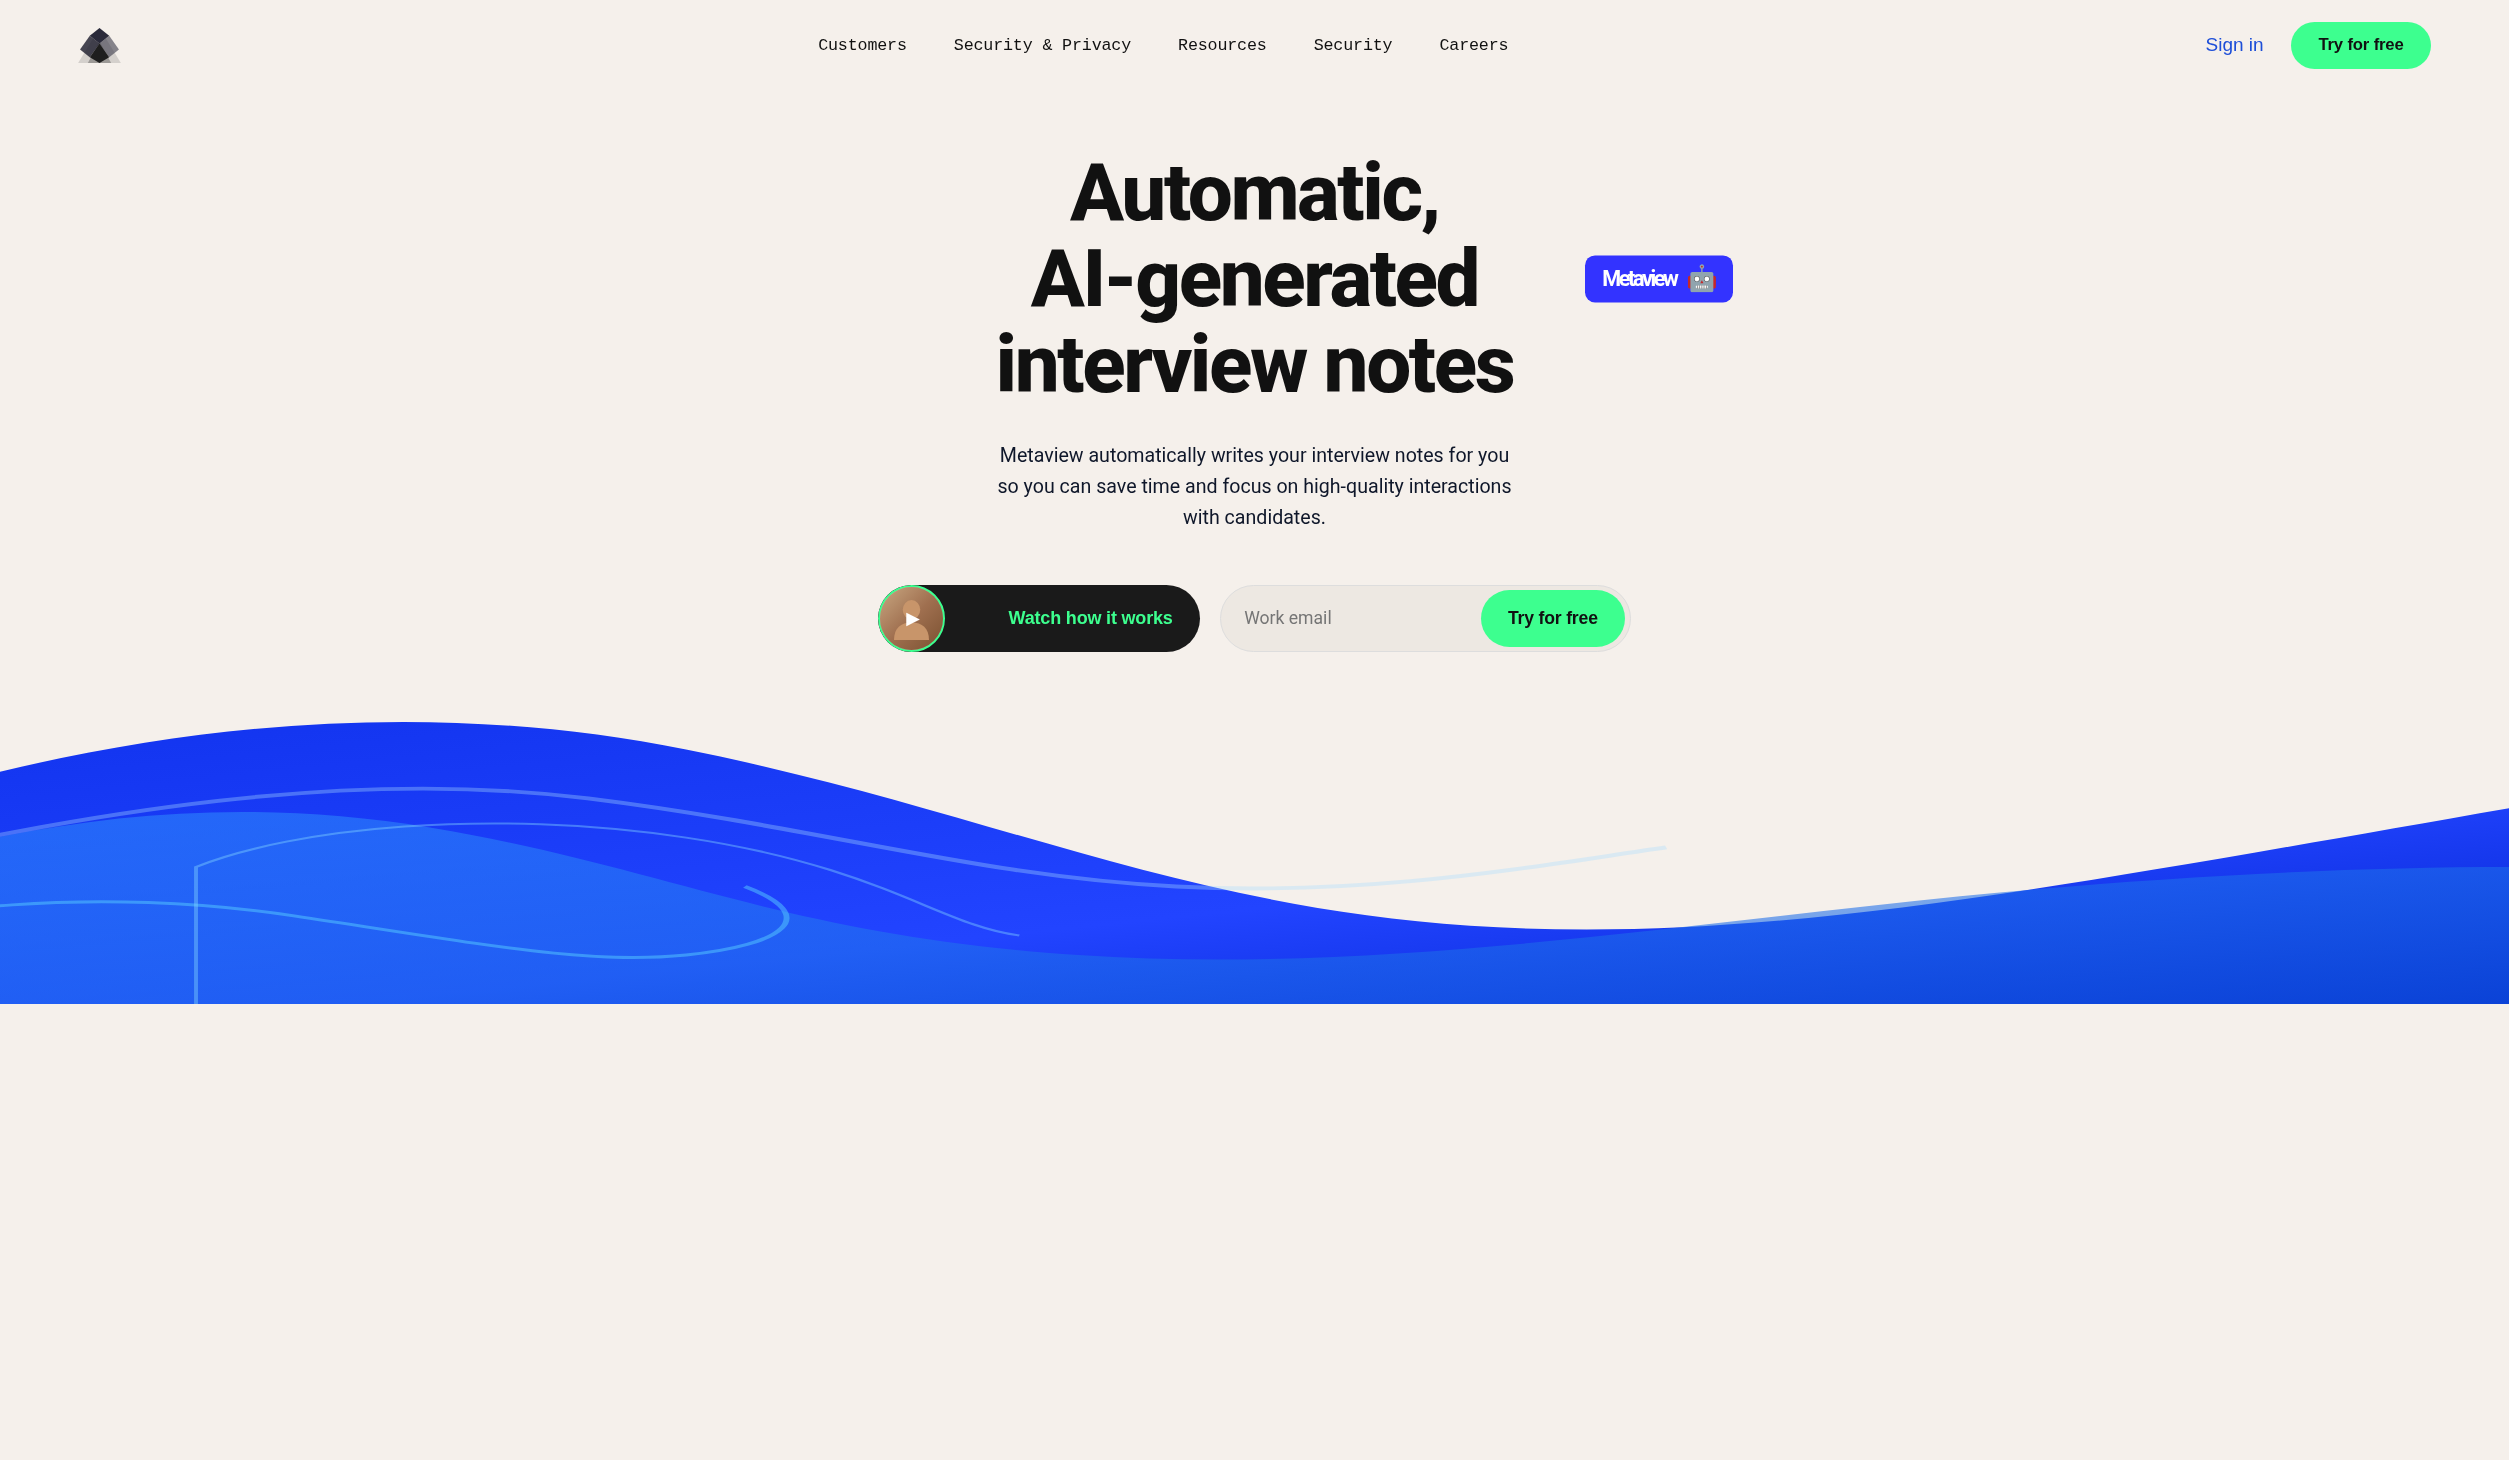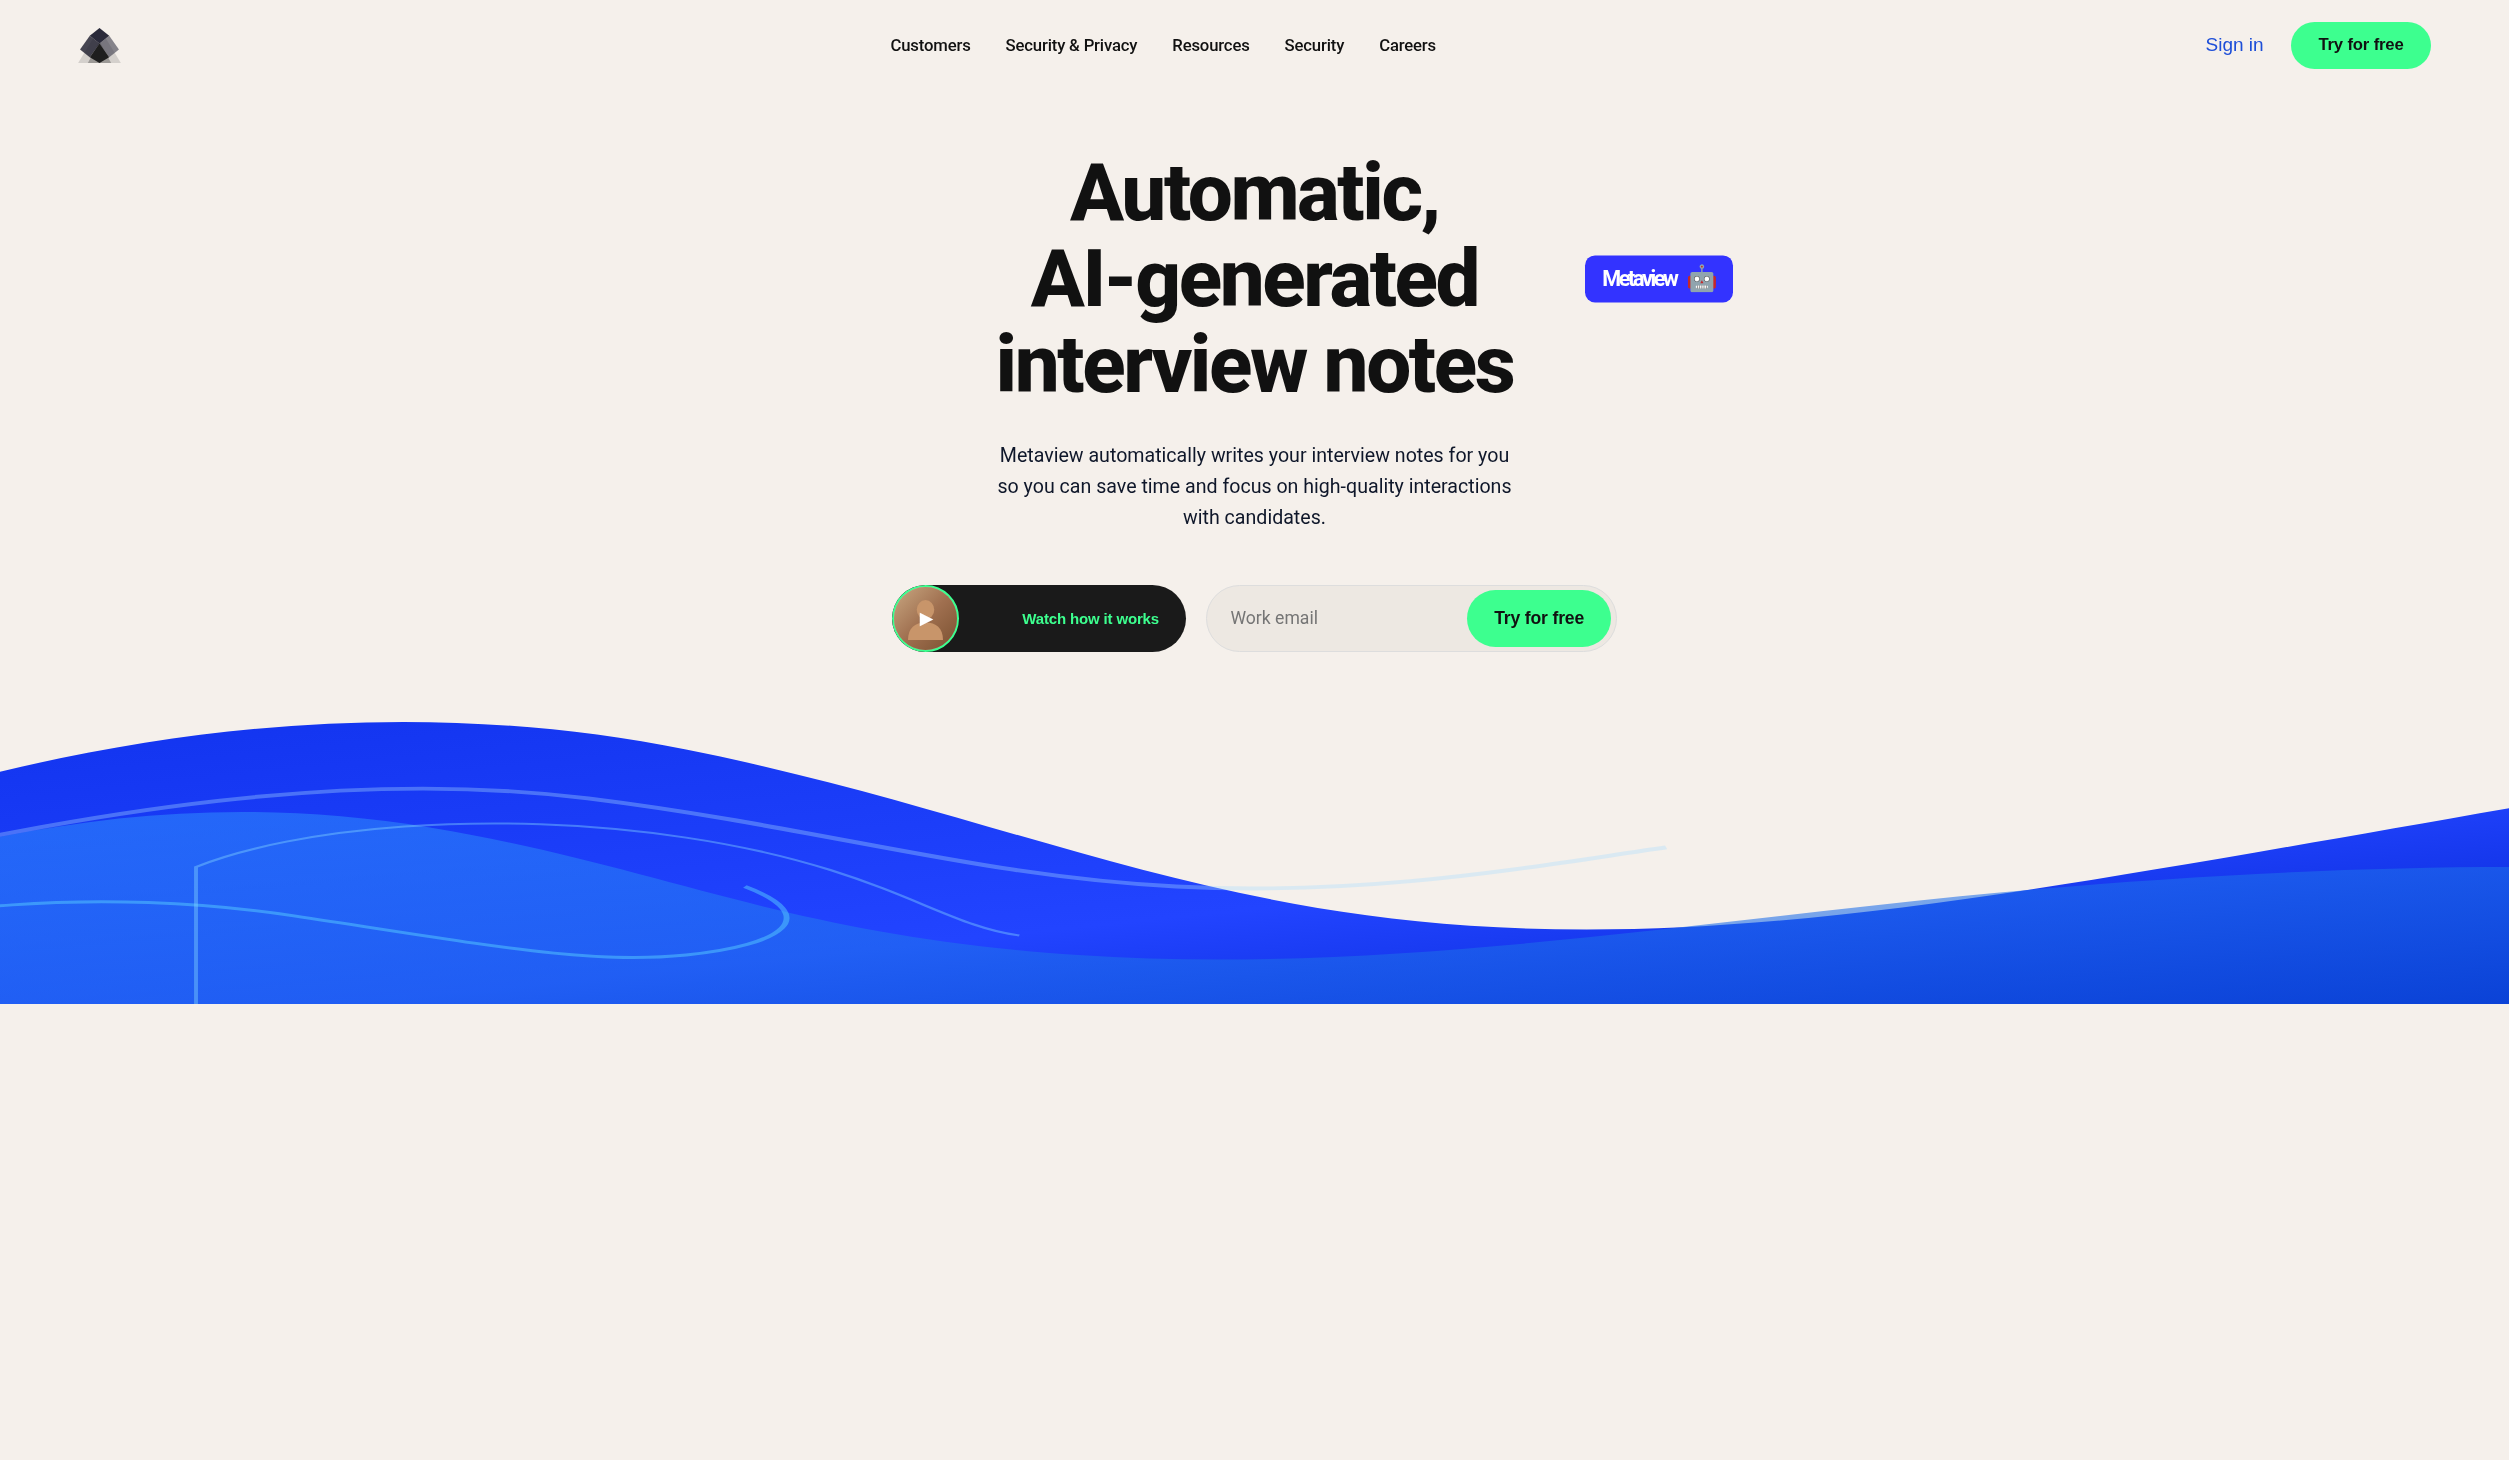--- a/index.html
+++ b/index.html
@@ -33,22 +33,23 @@
     }
 
     .logo-mark {
       width: 43px;
       height: 35px;
     }
 
     .nav-links {
       display: flex;
       align-items: flex-start;
-      gap: 35px;
+      gap: 47px;
       list-style: none;
+      font-family: Liberation Mono, monospace;
     }
 
     .nav-links a {
       text-decoration: none;
       color: #111;
       font-size: 16.7px;
       font-weight: 500;
       letter-spacing: -0.01em;
     }
 
@@ -183,21 +184,21 @@
     }
 
     .play-icon {
       color: #fff;
       font-size: 21.6px;
       margin-left: 2.9px;
     }
 
     .watch-text {
       color: #fff;
-      font-size: 15px;
+      font-size: 18px;
       font-weight: 600;
       padding: 0 27.4px 0 19.6px;
       letter-spacing: -0.01em;
       margin-left: 44px;
     }
 
     .watch-text span {
       color: #3dff8f;
     }
 

